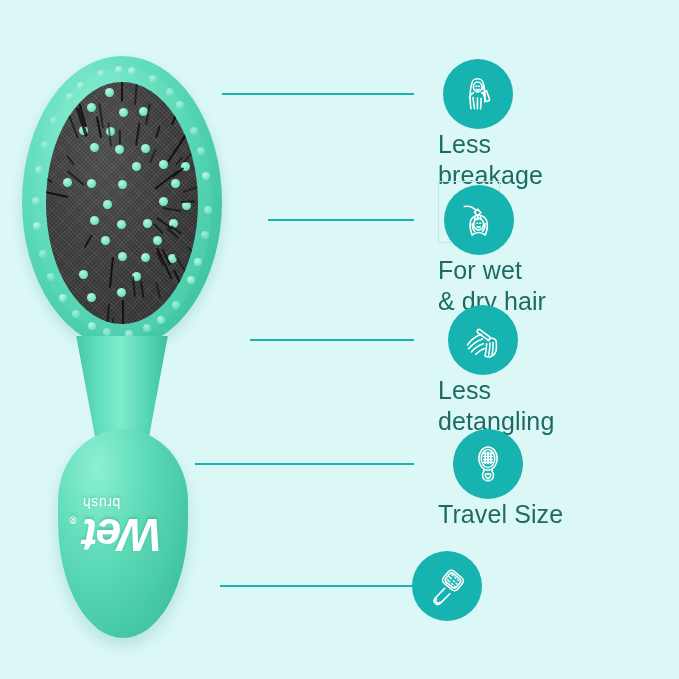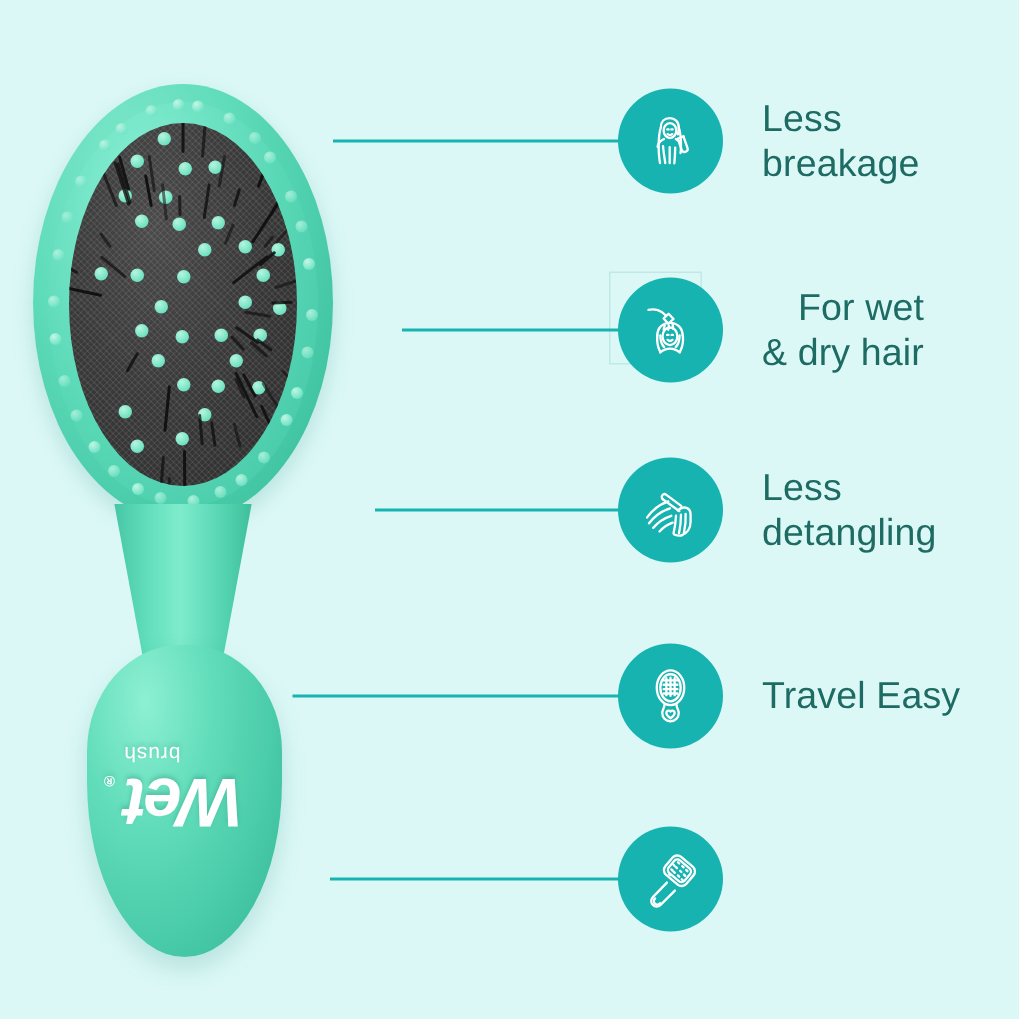--- a/index.html
+++ b/index.html
@@ -7,21 +7,21 @@
     width:679px;height:679px;overflow:hidden;
     font-family:"Liberation Sans",sans-serif;
     background:#dbf8f7;
   }
   #stage{position:relative;width:679px;height:679px;background:#dbf8f7;}
 
   
   .connector{position:absolute;height:2px;background:#17b3b0;}
 
   
-  .feature{position:absolute;display:flex;align-items:center;}
+  .feature{position:absolute;display:flex;align-items:center;flex-direction:column;}
   .icon-wrap{position:relative;width:70px;height:70px;flex:0 0 70px;}
   .icon-circle{
     position:absolute;left:0;top:0;width:70px;height:70px;border-radius:50%;
     background:#17b3b0;display:flex;align-items:center;justify-content:center;
   }
   .ghost-square{
     position:absolute;left:-6px;top:-4px;width:62px;height:62px;
     border:1px solid #bfe9e6;box-sizing:border-box;
   }
   .feature-label{
@@ -242,21 +242,21 @@
       <path d="M29.3 22.4l4.1-1.8"></path>
       <path d="M18.6 27.8c.2 3.4 1 8.4 1.6 12.2"></path>
       <path d="M23.4 28.4v11.6"></path>
       <path d="M26.8 40.2c.3-3.6.6-7.8.6-11.4"></path>
     </svg>
           </div>
         </div>
         <div class="feature-label">Less
 breakage</div>
       </div>
-      <div class="feature" style="left: 412px; top: 185px; text-align: right;">
+      <div class="feature" style="left: 412px; top: 185px;">
         <div class="icon-wrap">
           <div class="ghost-square"></div>
           <div class="icon-circle">
     <svg viewBox="0 0 48 48" width="44" height="44" fill="none" stroke="#fff" stroke-width="1.7" stroke-linecap="round" stroke-linejoin="round">
       <path d="M8 9.4c4.4-1.2 9.4.4 12.6 4"></path>
       <path d="M19 15.6l3.6-3.4 3.6 3.8-3.8 3.4z"></path>
       <path d="M22.8 20.6l-.4 3.2M25.6 20.2l.4 3M19.8 20.6l-.8 3"></path>
       <path d="M14.4 28c0-5.4 3.8-9.2 9.2-9.2s9.2 3.8 9.2 9.2"></path>
       <path d="M16.6 28c0 3.6 1 6.6 2.8 8.4"></path>
       <path d="M30.6 28c0 3.6-1 6.6-2.8 8.4"></path>
@@ -299,21 +299,21 @@
     <svg viewBox="0 0 48 48" width="44" height="44" fill="none" stroke="#fff" stroke-width="1.7" stroke-linecap="round" stroke-linejoin="round">
       <ellipse cx="24" cy="18" rx="10" ry="12.6"></ellipse>
       <ellipse cx="24" cy="18" rx="7.4" ry="9.8"></ellipse>
       <path d="M19 12.6h10M19 15.8h10M19 19h10M19 22.2h10"></path>
       <path d="M21 11v12.4M24 10.6v13.2M27 11v12.4"></path>
       <path d="M19.6 30.4c0 2.6-1.6 3.6-1.6 6 0 3.4 2.6 6 6 6s6-2.6 6-6c0-2.4-1.6-3.4-1.6-6"></path>
       <path d="M24 40.2c-1.8-1.4-3-2.5-3-3.9 0-1 .8-1.7 1.7-1.7.6 0 1 .3 1.3.7.3-.4.7-.7 1.3-.7.9 0 1.7.7 1.7 1.7 0 1.4-1.2 2.5-3 3.9z"></path>
     </svg>
           </div>
         </div>
-        <div class="feature-label">Travel Easy</div>
+        <div class="feature-label">Travel Size</div>
       </div>
       <div class="feature" style="left: 412px; top: 551px;">
         <div class="icon-wrap">
           <div class="icon-circle">
     <svg viewBox="0 0 48 48" width="44" height="44" fill="none" stroke="#fff" stroke-width="1.7" stroke-linecap="round" stroke-linejoin="round">
       <rect x="20.5" y="9.5" width="20" height="17" rx="4.5" transform="rotate(40 30.5 18)"></rect>
       <rect x="23" y="12" width="15" height="12" rx="3" transform="rotate(40 30.5 18)"></rect>
       <path d="M26.2 13.6l.8.9M29.4 11.8l.9.9M32.6 14.6l.9.9M35.4 17.4l.9.9
                M24.6 17l.9.9M27.8 15.2l.9.9M31 18l.9.9M33.8 20.8l.9.9
                M23 20.4l.9.9M26.2 18.6l.9.9M29.4 21.4l.9.9M32.2 24.2l.9.9"></path>

